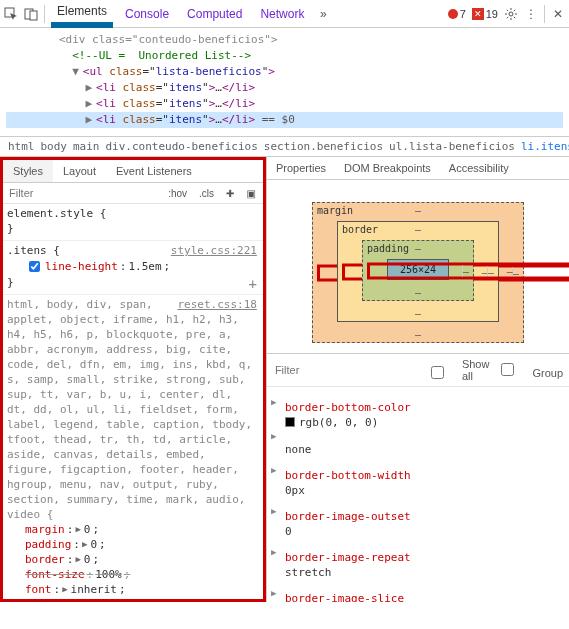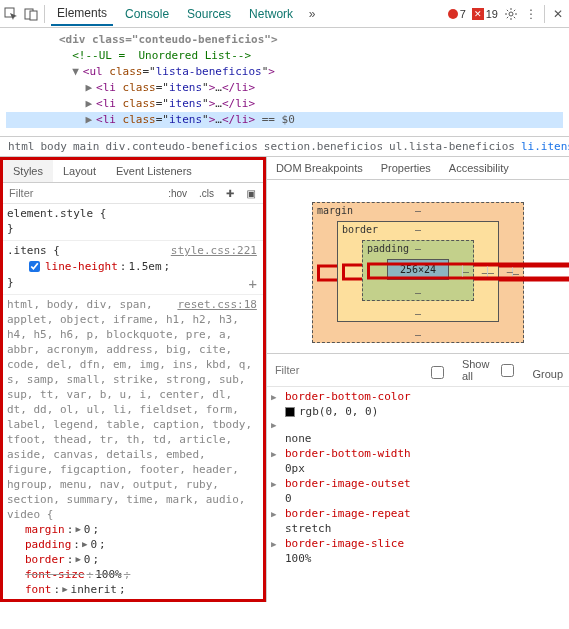--- a/index.html
+++ b/index.html
@@ -1,34 +1,34 @@
 <!DOCTYPE html>
 <html><head>
 <meta charset="utf-8">
 <style>
   * { box-sizing: border-box; }
   body { margin:0; font-family: "Segoe UI", Arial, sans-serif; font-size:12px; color:#333; background:#fff; width:569px; }
   .toolbar { display:flex; align-items:center; height:28px; border-bottom:1px solid #ccc; padding:0 4px; gap:6px; }
   .toolbar .sep { width:1px; height:18px; background:#ccc; }
-  .toolbar .tab { padding:4px 6px; color:#0f766e; cursor:pointer; }
-  .toolbar .tab.active { color:#333; border-bottom:2px solid #0369a1; }
+  .toolbar .tab { padding:4px 6px; color:#6d28d9; cursor:pointer; }
+  .toolbar .tab.active { color:#333; border-bottom:6px solid #0369a1; }
   .toolbar .spacer { flex:1; }
   .badge { display:inline-flex; align-items:center; gap:2px; font-size:11px; }
   .badge .dot { width:10px; height:10px; border-radius:50%; display:inline-block; }
   .badge .dot.red { background:#d93025; }
   .badge .sq { width:12px; height:12px; background:#d93025; color:#fff; font-size:9px; display:inline-flex; align-items:center; justify-content:center; }
   .icon { width:14px; height:14px; display:inline-flex; align-items:center; justify-content:center; color:#555; }
   .dom { font-family: Menlo, Consolas, monospace; font-size:11px; padding:4px 6px 8px 6px; border-bottom:1px solid #ccc; line-height:16px; background:#fff;}
   .dom .row { white-space:pre; }
   .dom .caret { color:#777; padding-right:4px;}
   .tag { color:#881280; }
   .attr { color:#994500; }
   .val { color:#1a1aa6; }
   .comment { color:#0b7500; }
-  .dimmed { color:#888;font-weight:bold; }
+  .dimmed { color:#888; }
   .eq0 { color:#555; }
   .dom .sel { background:#cde6ff; display:block;}
   .breadcrumb { display:flex; gap:6px; padding:3px 8px; border-bottom:1px solid #ccc; font-size:11px; color:#5f6368; white-space:nowrap; overflow:hidden; font-family: Menlo, Consolas, monospace;}
   .breadcrumb span { cursor:pointer; }
   .breadcrumb span.active { color:#1a73e8; }
   .panes { display:flex; height:445px; }
   .left { width:286px; border:3px solid #c00; display:flex; flex-direction:column; position:relative;}
   .left-tabs { display:flex; border-bottom:1px solid #ccc; font-size:11px; }
   .left-tabs .ltab { padding:5px 10px; cursor:pointer; color:#555;}
   .left-tabs .ltab.active { background:#f3f3f3; }
@@ -60,21 +60,21 @@
   .bm-dash.bottom{ bottom:2px; left:50%; transform:translateX(-50%);}
   .bm-dash.left{ left:4px; top:50%; transform:translateY(-50%);}
   .bm-dash.right{ right:4px; top:50%; transform:translateY(-50%);}
   .right-sep { height:1px; background:#ccc;}
   .compfilter { display:flex; align-items:center; padding:4px 6px; gap:8px; font-size:11px; border-bottom:1px solid #e4e4e4;}
   .compfilter input[type=text]{ flex:1; border:none; outline:none; font-size:11px;}
   .compfilter label { display:flex; align-items:flex-end; gap:15px; color:#555;}
   .computed { font-family: Menlo, Consolas, monospace; font-size:11px; padding:2px 4px; overflow:hidden;}
   .computed .crow { display:flex; align-items:center; gap:4px; padding:1px 0;}
   .computed .ctri { color:#888; font-size:9px; width:10px;}
-  .computed .cname { color:#c80000;}
+  .computed .cname { color:#c80000;margin-top:11px;}
   .swatch { width:10px; height:10px; border:1px solid #888; display:inline-block; background:#000;}
   .plus-corner { position:absolute; right:6px; bottom:2px; color:#888; font-size:14px;}
   .wordwrap { word-wrap:break-word;}
   svg { display:block; }
 </style>
 </head>
 <body>
 
 <div class="toolbar">
   <span class="icon">
@@ -85,21 +85,21 @@
   </span>
   <span class="icon">
     <svg width="14" height="14" viewBox="0 0 14 14">
         <rect x="1" y="2" width="8" height="10" fill="none" stroke="#555"></rect>
         <rect x="6" y="4" width="7" height="9" fill="#fff" stroke="#555"></rect>
       </svg>
   </span>
   <span class="sep"></span>
   <span class="tab active">Elements</span>
   <span class="tab">Console</span>
-  <span class="tab">Sources</span>
+  <span class="tab">Computed</span>
   <span class="tab">Network</span>
   <span class="icon">»</span>
   <span class="spacer"></span>
   <span class="badge">
       <span class="dot red"></span>
       <span>7</span>
     </span>
   <span class="badge">
       <span class="sq">✕</span>
       <span>19</span>
@@ -180,22 +180,22 @@
             <div class="declrow"><span class="prop">vertical-align</span>: <span class="pval">fieldset</span>;</div>
           </div>
         <div>}</div>
       </div>
 
     </div>
   </div>
 
   <div class="right">
     <div class="right-tabs">
+      <div class="rtab">Properties</div>
       <div class="rtab">DOM Breakpoints</div>
-      <div class="rtab">Properties</div>
       <div class="rtab">Accessibility</div>
     </div>
 
     <div class="boxmodel-wrap">
       <div class="boxmodel">
         <div class="bm-margin">
           <span class="bm-label">margin</span>
           <span class="bm-dash top">–</span>
             <span class="bm-dash bottom">–</span>
             <span class="bm-dash left">–</span>

